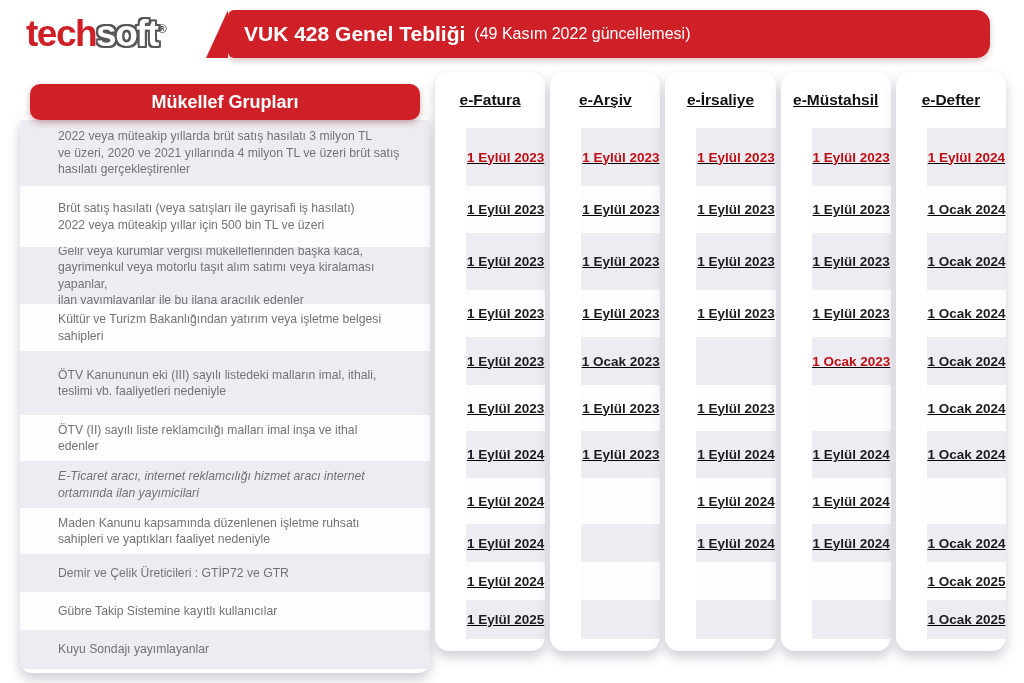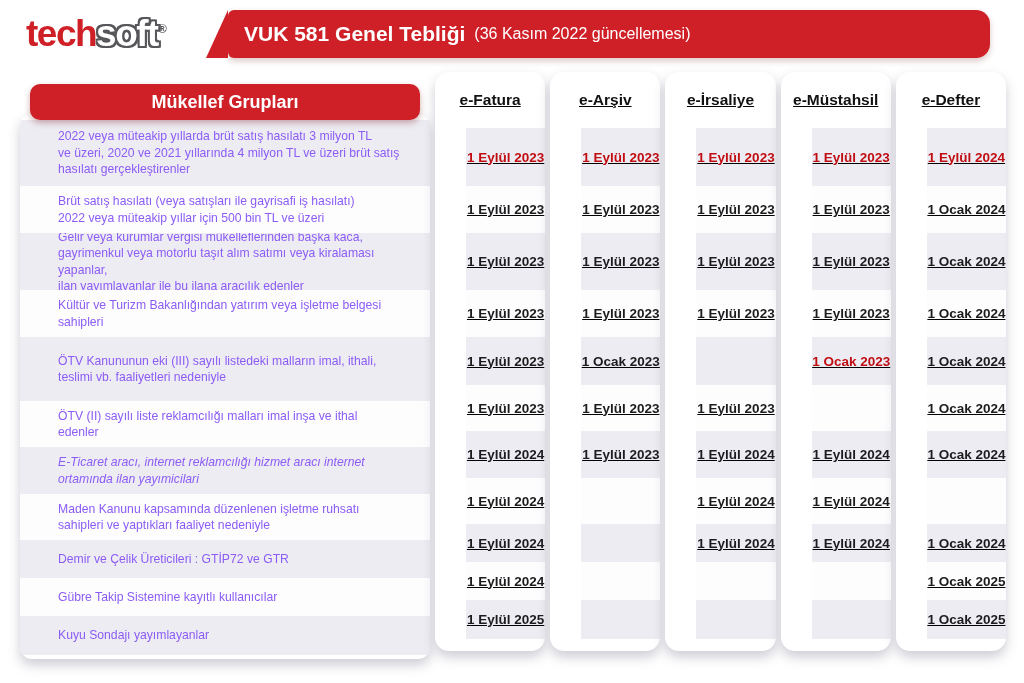--- a/index.html
+++ b/index.html
@@ -50,21 +50,21 @@
     font-size:18px;font-weight:700;
     box-shadow:0 3px 6px rgba(120,30,35,.35);
   }
   .group-card{
     margin-top:-6px;background:#fff;border-radius:12px;overflow:hidden;
     box-shadow:0 6px 12px rgba(90,90,115,.3);
     padding-top:6px;padding-bottom:4px;
   }
   .cell{display:flex;align-items:center;box-sizing:border-box;}
   .group-cell{
-    padding:0 8px 0 38px;font-size:12.2px;line-height:1.34;color:#8b5cf6;
+    padding:0 8px 0 38px;font-size:12.2px;line-height:1.34;color:#737373;
     white-space:pre-line;overflow:hidden;
   }
   .datecol{
     flex:1 1 0;background:#fff;border-radius:14px;overflow:hidden;
     box-shadow:0 6px 12px rgba(90,90,115,.3);padding-bottom:12px;
   }
   .date-header{
     height:56px;display:flex;align-items:center;justify-content:center;
     font-size:15.5px;font-weight:700;color:#111;
   }
@@ -77,32 +77,32 @@
   .row-even{background:#fdfdfe;}
 </style>
 </head>
 <body>
 
 <div class="page">
 
   <div class="logo"><span class="tech">tech</span><span class="soft">soft</span><sup>®</sup></div>
 
   <div class="banner">
-    <span class="t">VUK 581 Genel Tebliği</span>
-    <span class="s">(36 Kasım 2022 güncellemesi)</span>
+    <span class="t">VUK 428 Genel Tebliği</span>
+    <span class="s">(49 Kasım 2022 güncellemesi)</span>
   </div>
 
   <div class="table">
     <div class="groupcol">
       <div class="group-header">Mükellef Grupları</div>
       <div class="group-card">
           <div class="cell group-cell row-odd" style="height: 66px;">2022 veya müteakip yıllarda brüt satış hasılatı 3 milyon TL
 ve üzeri, 2020 ve 2021 yıllarında 4 milyon TL ve üzeri brüt satış
 hasılatı gerçekleştirenler</div>
-          <div class="cell group-cell row-even" style="height: 47px;">Brüt satış hasılatı (veya satışları ile gayrisafi iş hasılatı)
+          <div class="cell group-cell row-even" style="height: 61px;">Brüt satış hasılatı (veya satışları ile gayrisafi iş hasılatı)
 2022 veya müteakip yıllar için 500 bin TL ve üzeri</div>
           <div class="cell group-cell row-odd" style="height: 57px;">Gelir veya kurumlar vergisi mükelleflerinden başka kaca,
 gayrimenkul veya motorlu taşıt alım satımı veya kiralaması yapanlar,
 ilan yayımlayanlar ile bu ilana aracılık edenler</div>
           <div class="cell group-cell row-even" style="height: 47px;">Kültür ve Turizm Bakanlığından yatırım veya işletme belgesi
 sahipleri</div>
           <div class="cell group-cell row-odd" style="height: 64px;">ÖTV Kanununun eki (III) sayılı listedeki malların imal, ithali,
 teslimi vb. faaliyetleri nedeniyle</div>
           <div class="cell group-cell row-even" style="height: 46px;">ÖTV (II) sayılı liste reklamcılığı malları imal inşa ve ithal
 edenler</div>

